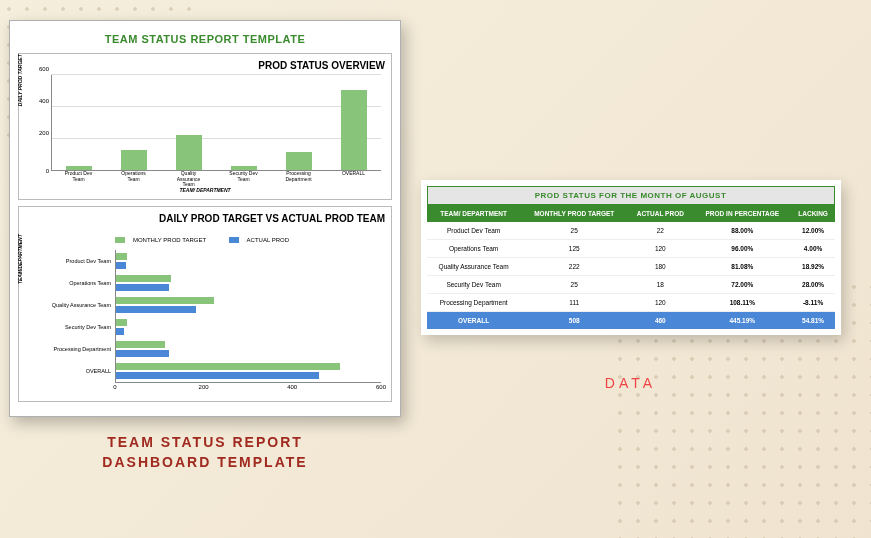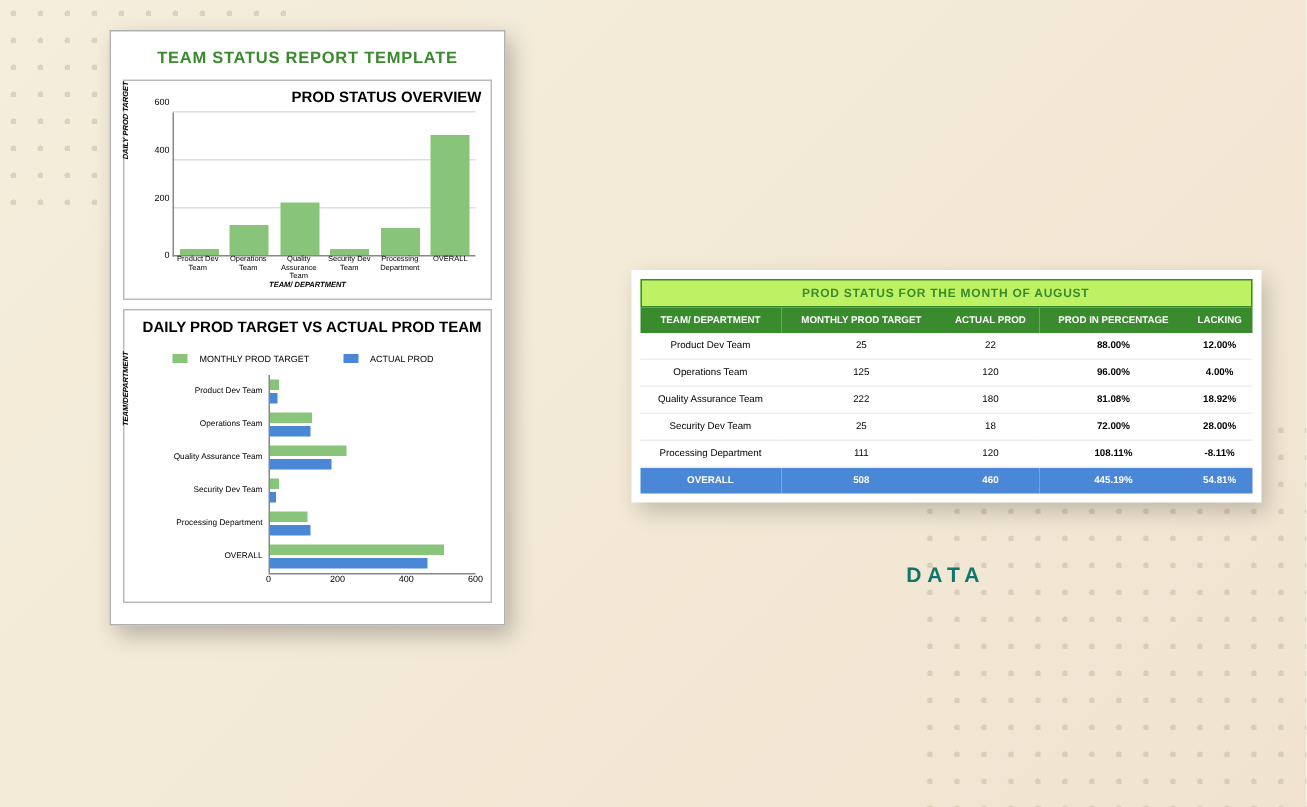--- a/index.html
+++ b/index.html
@@ -31,21 +31,21 @@
     gap: 40px;
     padding: 20px 30px;
   }
   .left-col { width: 350px; display: flex; flex-direction: column; align-items: center; }
   .right-col { flex: 1; display: flex; flex-direction: column; align-items: center; justify-content: flex-start; padding-top: 160px; }
 
   .sheet {
     background: #fff;
     border: 1px solid #b0b0b0;
     box-shadow: 4px 6px 14px rgba(0,0,0,0.25);
-    width: 264px;
+    width: 392px;
     padding: 8px;
   }
   .sheet-title {
     color: #3a8a2e;
     font-weight: bold;
     font-size: 11px;
     text-align: center;
     margin: 4px 0 8px;
     letter-spacing: 0.5px;
   }
@@ -196,21 +196,21 @@
   }
 
   
   .data-panel {
     background: #fff;
     box-shadow: 4px 6px 14px rgba(0,0,0,0.2);
     width: 420px;
     padding: 6px;
   }
   .data-title {
-    background: #bef264;
+    background: #e5e5e5;
     border: 1px solid #3a8a2e;
     color: #3a8a2e;
     font-size: 8px;
     font-weight: bold;
     text-align: center;
     padding: 4px;
     letter-spacing: 0.5px;
   }
   table { width: 100%; border-collapse: collapse; font-size: 6.5px; }
   thead th {
@@ -229,22 +229,22 @@
   tbody td.bold { font-weight: bold; }
   tfoot td {
     background: #4a87d6;
     color: #fff;
     font-weight: bold;
     padding: 5px 2px;
     text-align: center;
     font-size: 6.5px;
   }
   .data-caption {
-    color: #0f766e;
-    font-weight: bold;
+    color: #ef4444;
+    font-weight: normal;
     letter-spacing: 4px;
     font-size: 14px;
     margin-top: 40px;
   }
 </style>
 </head>
 <body>
 
 <div class="dots"></div>
 
@@ -343,20 +343,24 @@
           </div>
           <div class="hbar-xticks">
             <span style="left:0%">0</span>
             <span style="left:33.3%">200</span>
             <span style="left:66.6%">400</span>
             <span style="left:100%">600</span>
           </div>
         </div>
       </div>
     </div>
+    <div class="caption">
+      <div>TEAM STATUS REPORT</div>
+      <div>DASHBOARD TEMPLATE</div>
+    </div>
   </div>
 
   <div class="right-col">
     <div class="data-panel">
       <div class="data-title">PROD STATUS FOR THE MONTH OF AUGUST</div>
       <table>
         <thead>
           <tr>
             <th>TEAM/ DEPARTMENT</th>
             <th>MONTHLY PROD TARGET</th>

